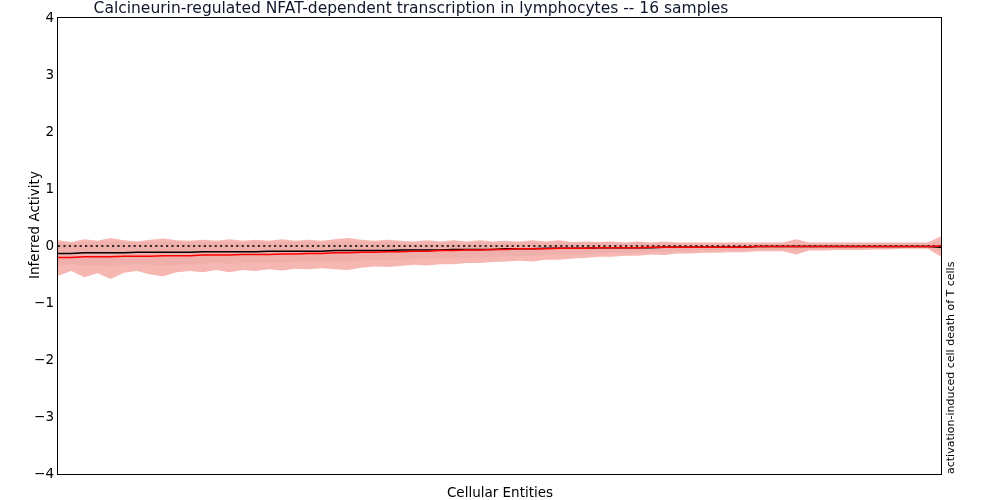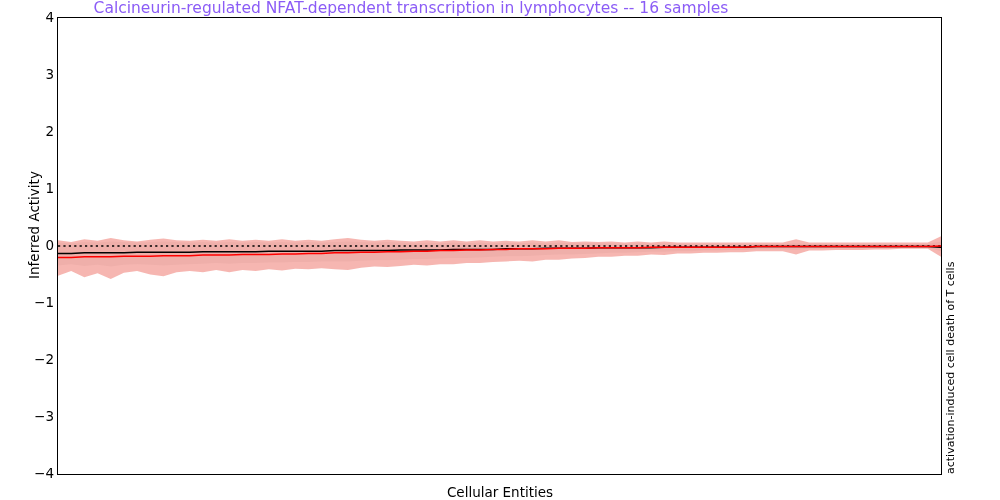--- a/index.html
+++ b/index.html
@@ -7,21 +7,21 @@
     width:1000px;height:500px;
     background:#ffffff;
     font-family:"DejaVu Sans", sans-serif;
     overflow:hidden;
   }
   #figure{position:relative;width:1000px;height:500px;}
 
   
   #chart-title{
     position:absolute;left:0;top:-1px;width:822px;
-    text-align:center;font-size:15.5px;color:#8b5cf6;
+    text-align:center;font-size:15.5px;color:#0f172a;
     white-space:nowrap;
   }
 
   
   #plot-area{
     position:absolute;
     left:57px;top:17px;width:885px;height:458px;
     border:1.2px solid #000;
     box-sizing:border-box;
     overflow:hidden;

